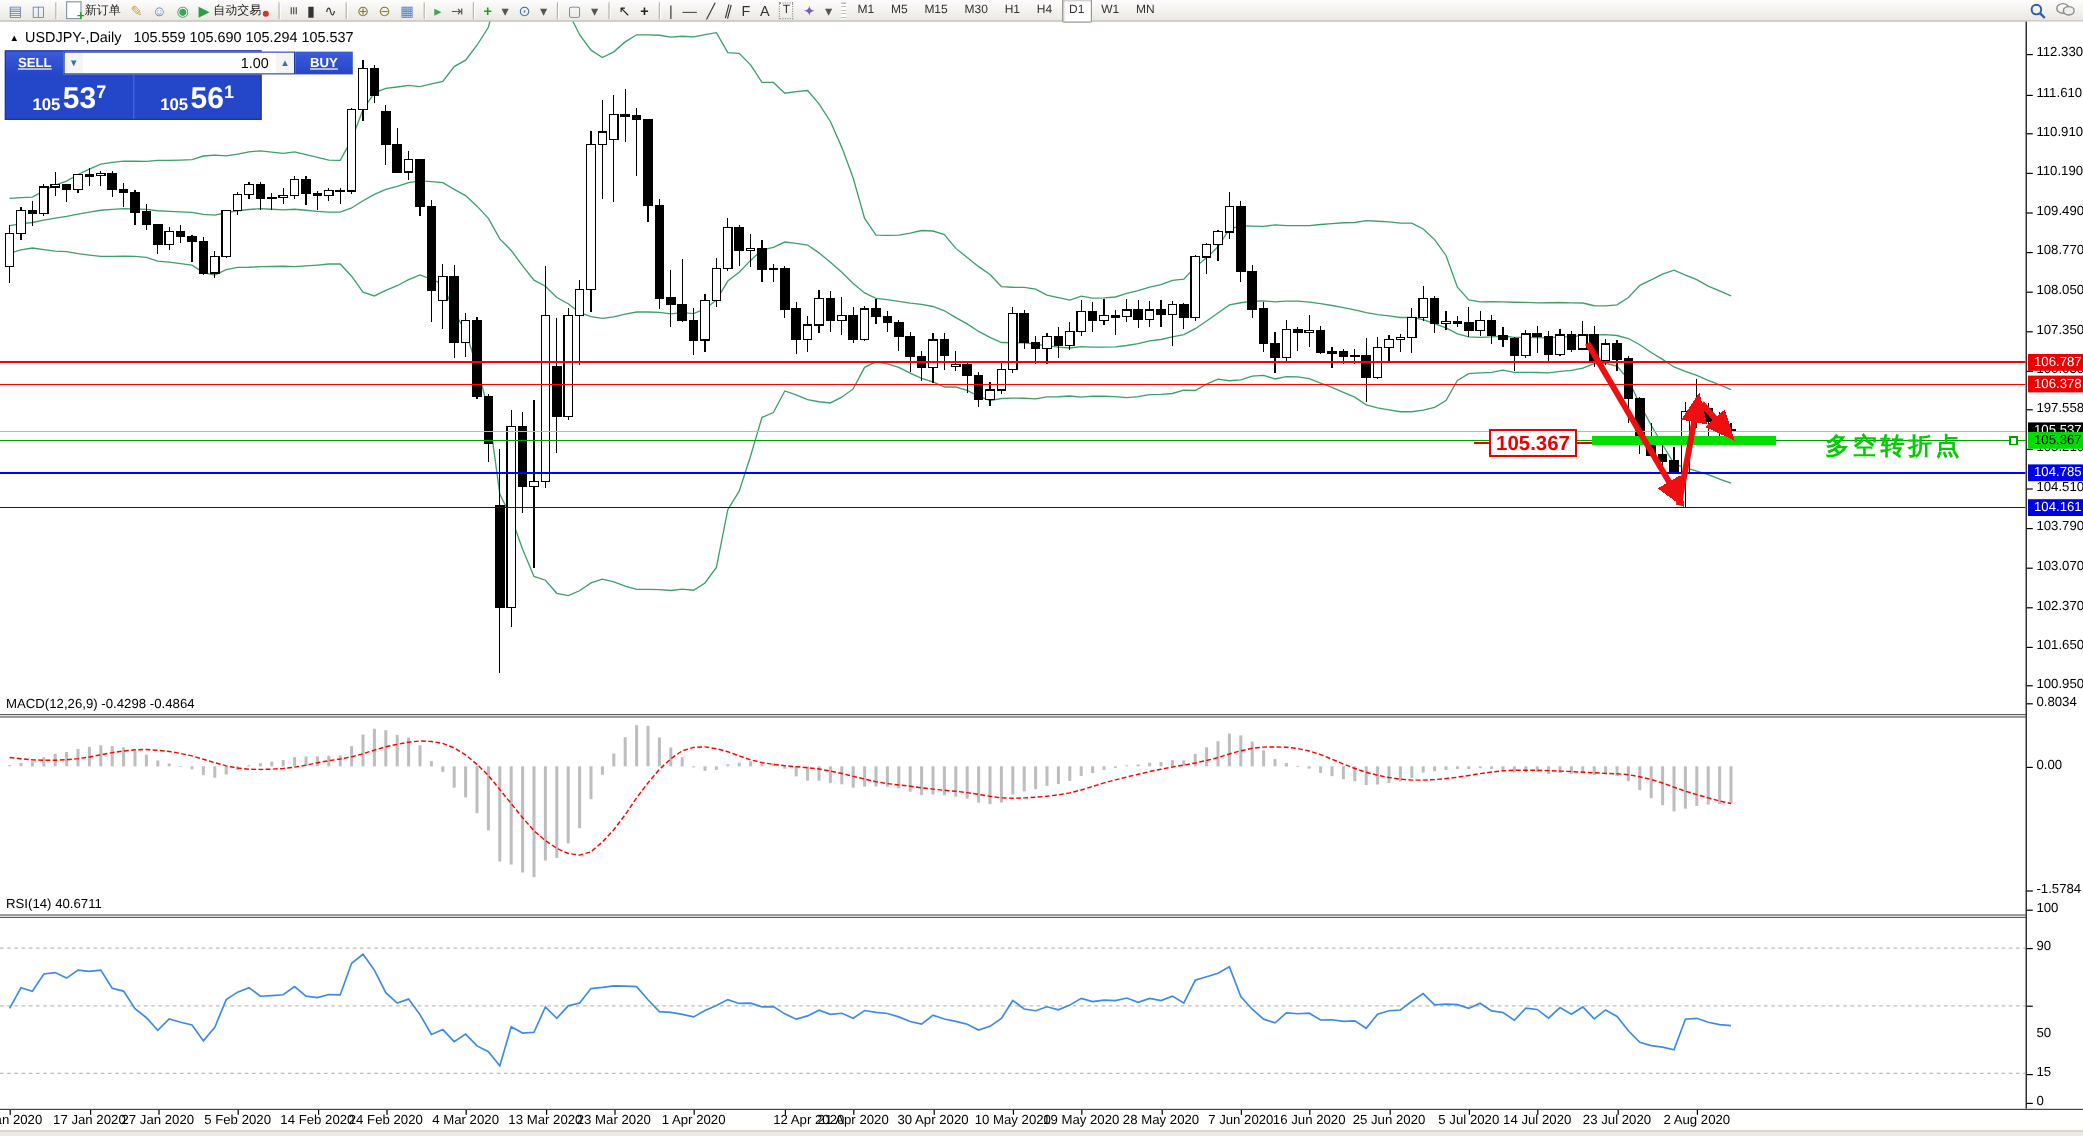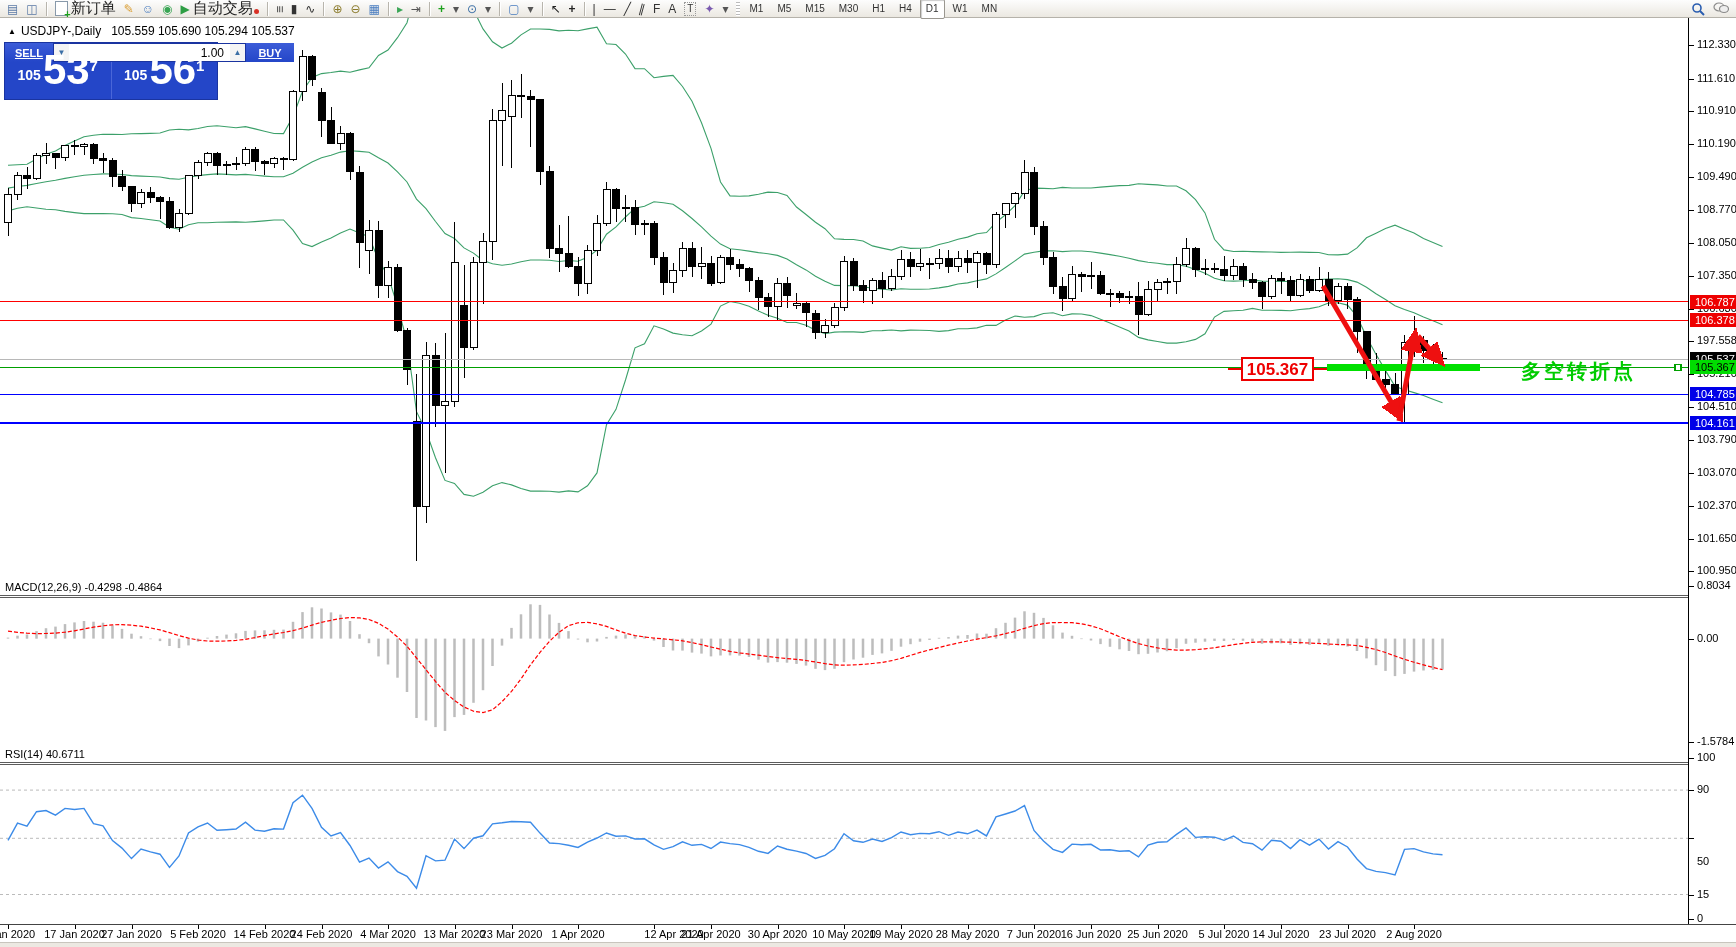--- a/index.html
+++ b/index.html
@@ -3,21 +3,21 @@
 <meta charset="utf-8">
 <style>
   html,body{margin:0;padding:0;}
   body{width:1736px;height:947px;position:relative;overflow:hidden;background:#fff;
        font-family:"Liberation Sans","DejaVu Sans",sans-serif;-webkit-font-smoothing:none;}
   
   #toolbar{position:absolute;left:0;top:0;width:1736px;height:18px;background:linear-gradient(#fdfdfd,#ebe8e1);
            border-bottom:1px solid #b5b2aa;display:flex;align-items:center;padding:0 3px;box-sizing:border-box;font-size:11px;color:#333;}
   .tb-item{display:inline-flex;align-items:center;height:16px;padding:0 3px;margin:0 1px;border-radius:2px;cursor:default;white-space:nowrap;}
   .tb-item .glyph{font-size:12px;line-height:16px;display:inline-block;}
-  .tb-item .tb-label{margin-left:3px;font-size:15px;color:#222;}
+  .tb-item .tb-label{margin-left:3px;font-size:10px;color:#222;}
   .tb-sep{width:1px;height:14px;background:#b8b5ad;margin:0 4px;box-shadow:1px 0 0 #fff;}
   .tb-handle{width:4px;height:14px;margin:0 3px;background:repeating-linear-gradient(#bbb 0 1px,#fff 1px 3px);}
   .tf{font-size:10px;padding:1px 5px;border:1px solid transparent;margin:0 1px;color:#333;}
   .tf.active{background:#fff;border:1px solid #9a9790;box-shadow:inset 1px 1px 1px #ccc;}
   .tb-right{margin-left:auto;display:flex;align-items:center;}
   .doc-ic{position:relative;width:11px;height:13px;background:#fff;border:1px solid #8899aa;display:inline-block;}
   .doc-plus{position:absolute;right:-4px;bottom:-4px;color:#1da11d;font-weight:bold;font-size:11px;line-height:9px;}
   .at-dot{width:5px;height:5px;border-radius:50%;background:#d93025;display:inline-block;margin-left:1px;margin-top:6px;}
   
   #chart-area{position:absolute;left:0;top:18px;width:1688px;height:906px;}
@@ -43,24 +43,24 @@
   
   #trade-panel{position:absolute;left:4px;top:42px;width:214px;height:58px;background:#2446c8;border:1px solid #1a34a0;
                box-sizing:border-box;z-index:6;color:#fff;}
   .tp-row1{display:flex;height:19px;align-items:stretch;}
   .tp-btn{flex:0 0 48px;background:linear-gradient(#3c5cd8,#2446c8);border:none;color:#fff;font-weight:bold;font-size:11px;
           text-decoration:underline;cursor:pointer;font-family:inherit;}
   .tp-vol{flex:1;display:flex;background:#fff;border:1px solid #1a34a0;box-sizing:border-box;}
   .tp-spin{width:15px;border:none;background:#f4f4f4;color:#3a6ea5;font-size:8px;padding:0;cursor:pointer;}
   .tp-input{flex:1;border:none;outline:none;text-align:right;font-size:12px;padding:0 6px 0 0;min-width:0;font-family:inherit;}
   .tp-row2{display:flex;height:37px;}
-  .tp-price{flex:1;display:flex;align-items:flex-end;justify-content:center;padding-bottom:14px;cursor:pointer;}
+  .tp-price{flex:1;display:flex;align-items:flex-end;justify-content:center;padding-bottom:2px;cursor:pointer;}
   .tp-price+.tp-price{border-left:1px solid #4a66d8;}
   .tp-small{font-size:14px;font-weight:bold;margin-right:2px;line-height:20px;}
-  .tp-big{font-size:42px;font-weight:bold;line-height:30px;}
+  .tp-big{font-size:25px;font-weight:bold;line-height:30px;}
   .tp-sup{font-size:15px;font-weight:bold;position:relative;top:-14px;line-height:10px;}
 </style>
 </head>
 <body>
 
 <div id="toolbar">
     <div class="tb-item">
       <span class="glyph" style="color: rgb(91, 122, 166);">▤</span>
     </div>
     <div class="tb-item">

